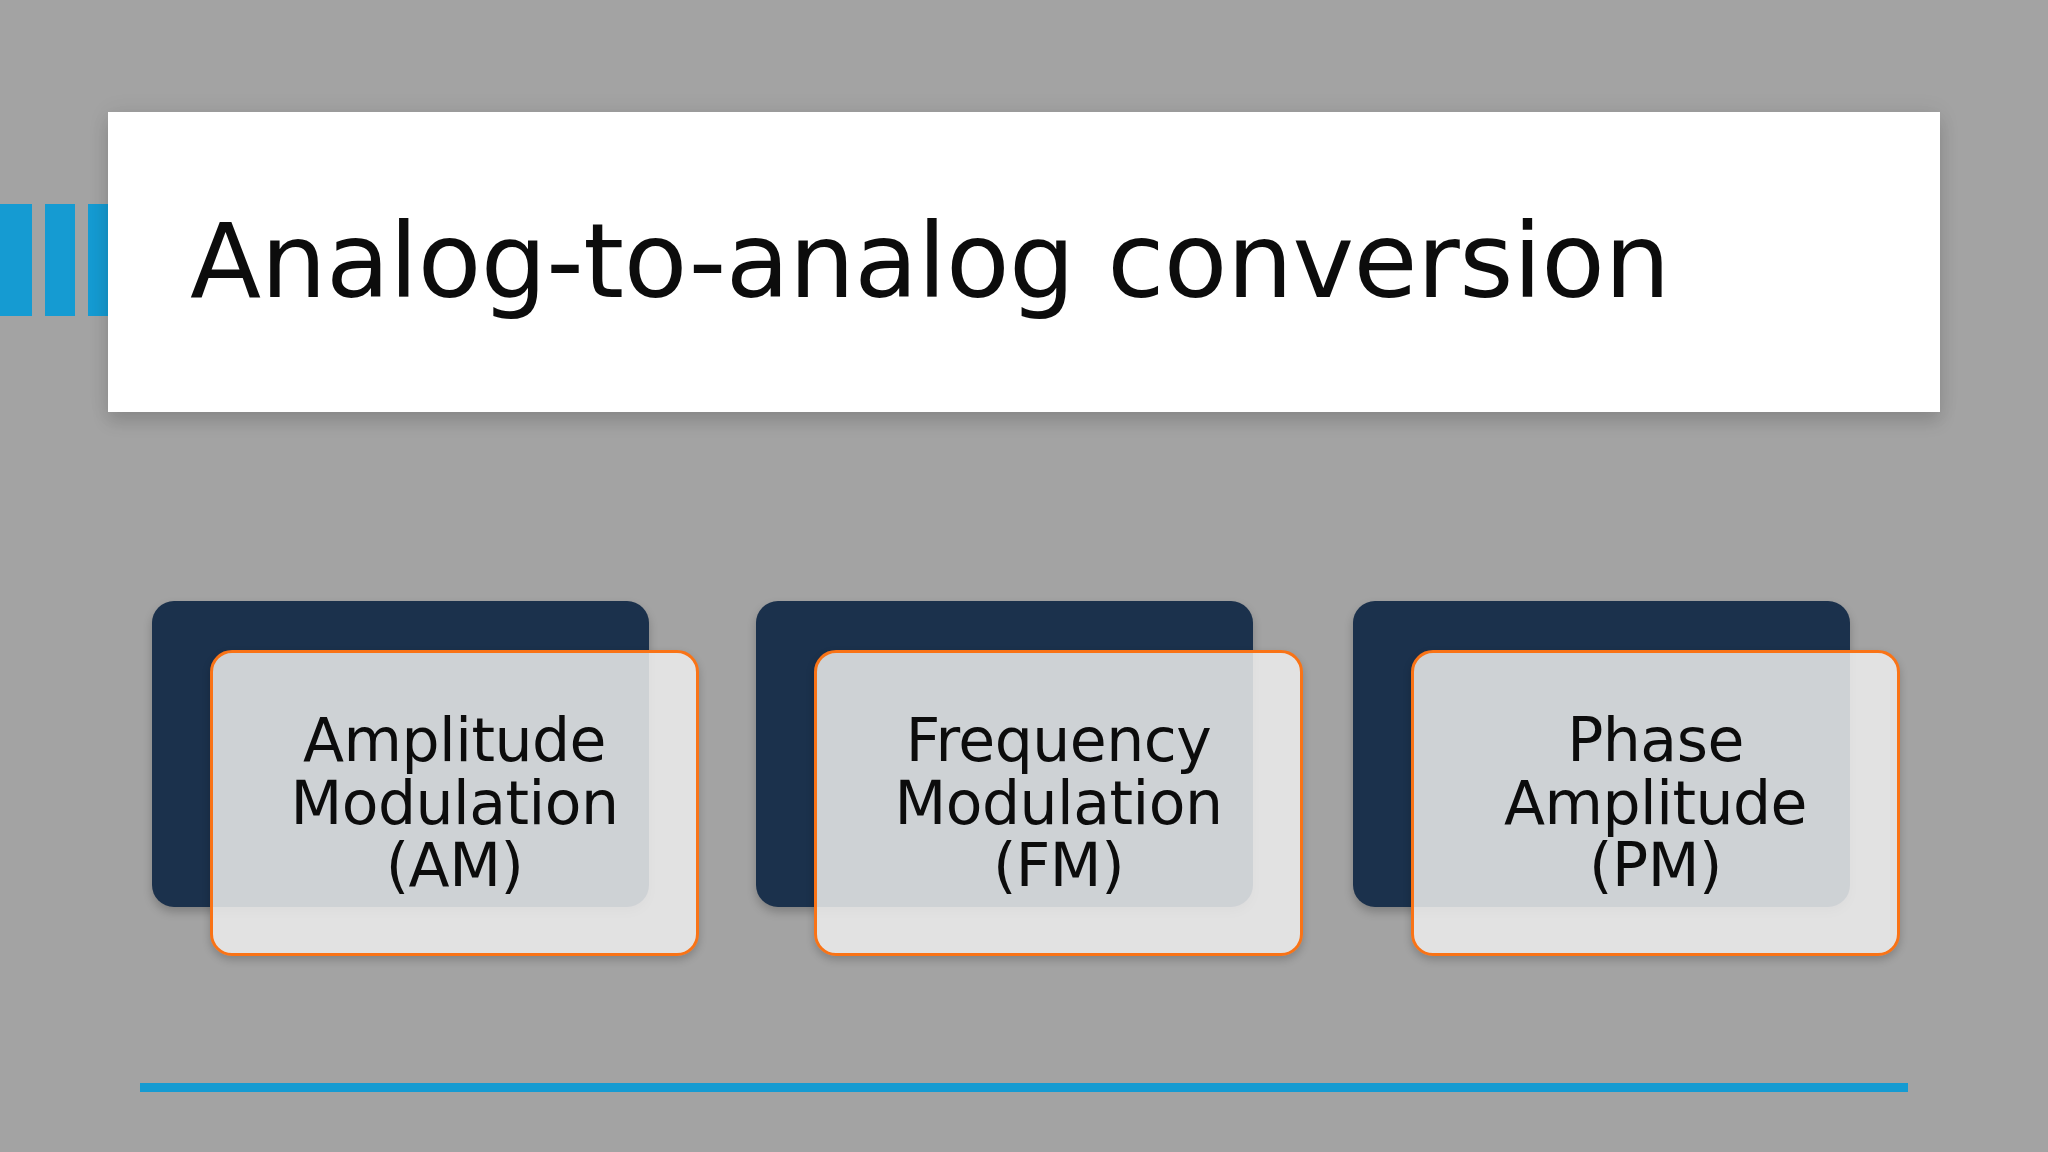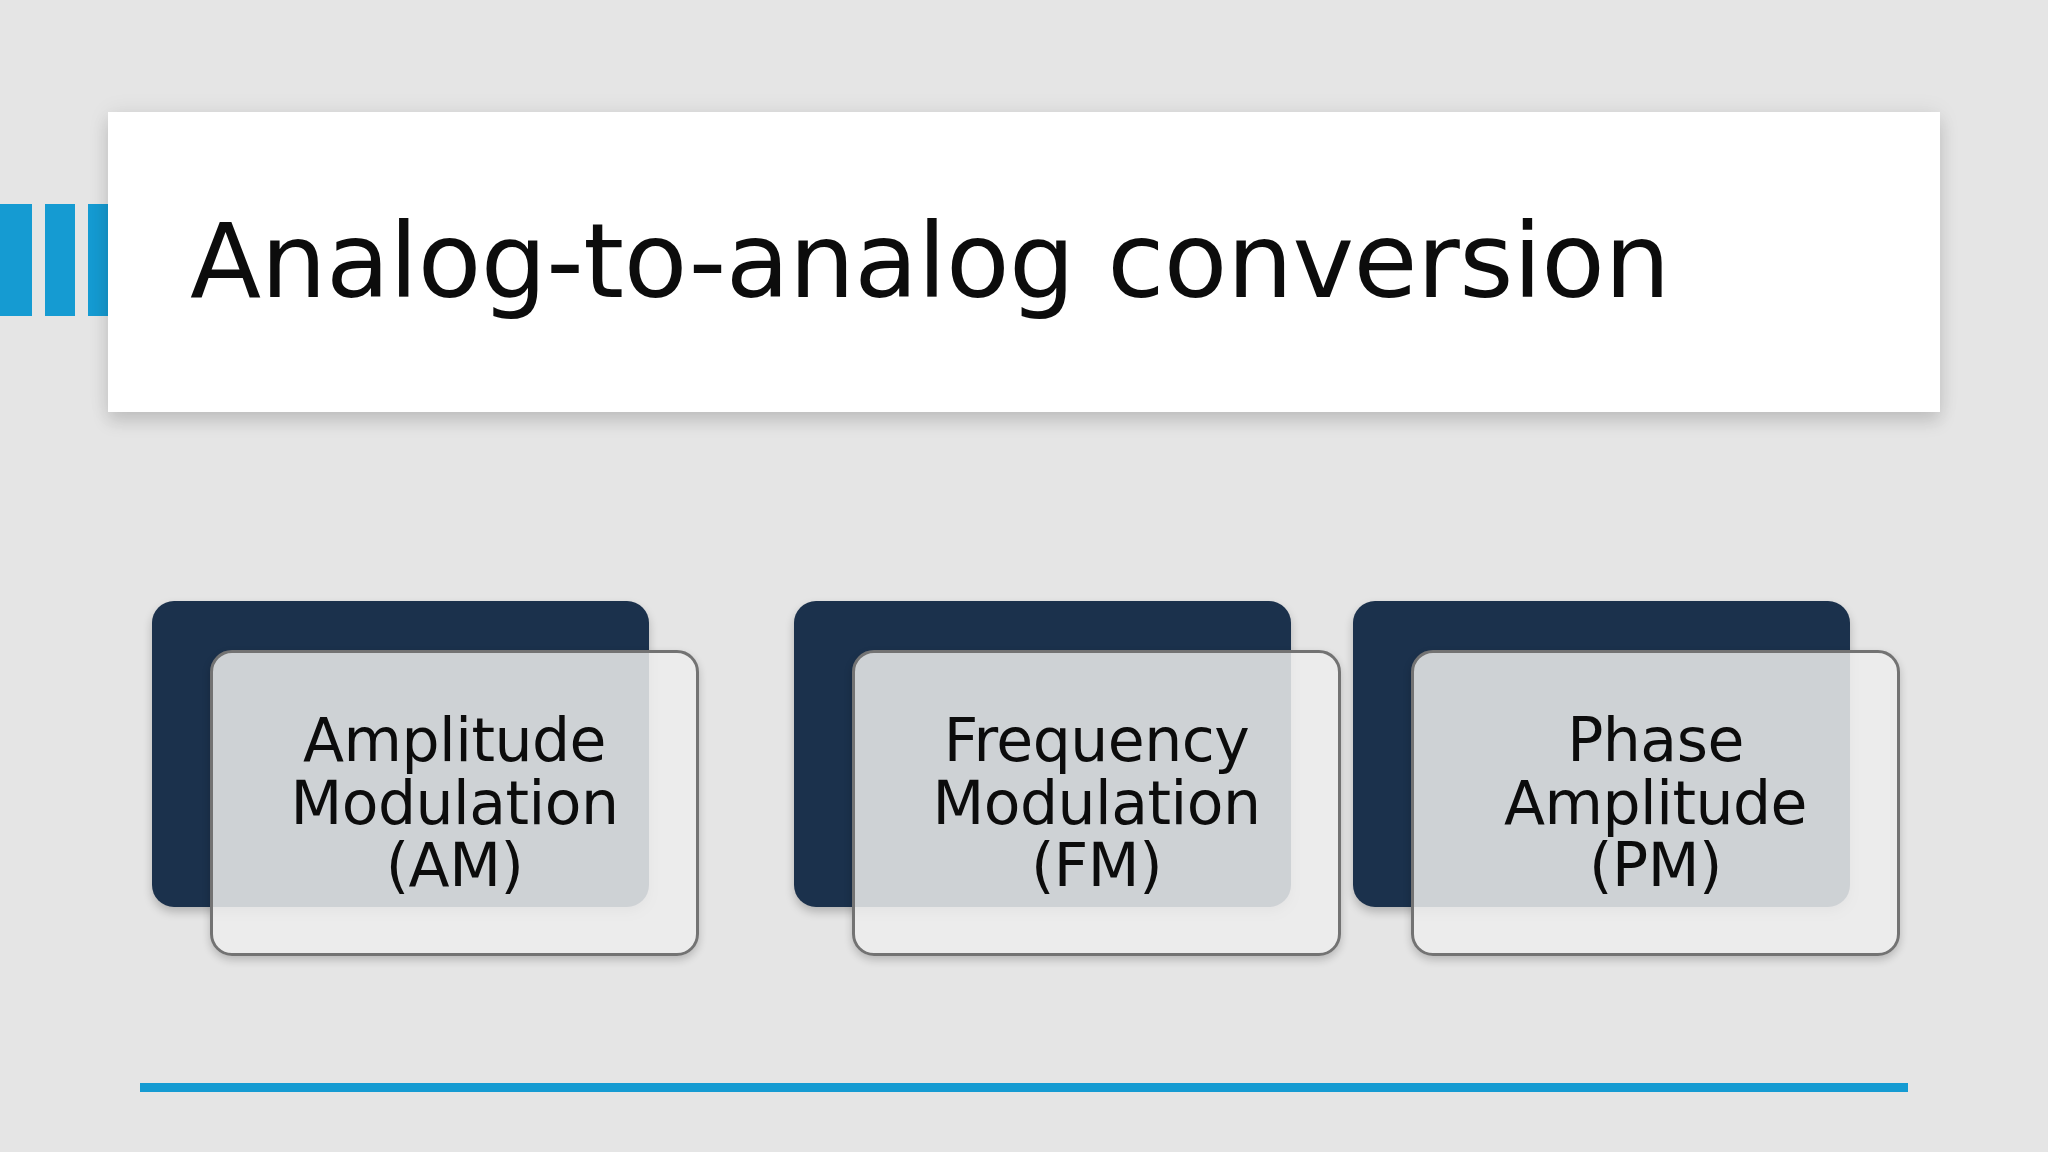--- a/index.html
+++ b/index.html
@@ -11,21 +11,21 @@
     width: 2048px;
     height: 1152px;
     overflow: hidden;
     font-family: "DejaVu Sans", "Liberation Sans", sans-serif;
     position: relative;
   }
 
   #slide {
     position: absolute;
     inset: 0;
-    background: #e5e5e5;
+    background: #a3a3a3;
     padding-left: 20px;
   }
 
   
   .accent-bars {
     position: absolute;
     left: 0px;
     top: 204px;
     height: 112px;
     display: flex;
@@ -72,41 +72,41 @@
     height: 1152px;
     pointer-events: none;
   }
   .card-group {
     position: absolute;
     width: 600px;
     height: 365px;
     pointer-events: auto;
   }
   .card-group.g1 { left: 152px; top: 598px; }
-  .card-group.g2 { left: 794px; top: 598px; }
+  .card-group.g2 { left: 756px; top: 598px; }
   .card-group.g3 { left: 1353px; top: 598px; }
 
   .card-back {
     position: absolute;
     left: 0px;
     top: 3px;
     width: 497px;
     height: 306px;
     background: #1B314C;
     border-radius: 22px;
     box-shadow: 0 5px 10px rgba(0,0,0,0.22);
   }
   .card-front {
     position: absolute;
     left: 58px;
     top: 52px;
     width: 489px;
     height: 306px;
     background: rgba(236,236,236,0.86);
-    border: 3px solid #737373;
+    border: 3px solid #f97316;
     border-radius: 22px;
     box-shadow: 0 4px 9px rgba(0,0,0,0.20);
     display: flex;
     align-items: center;
     justify-content: center;
     box-sizing: border-box;
   }
   .card-label {
     font-size: 60px;
     line-height: 1.04;

